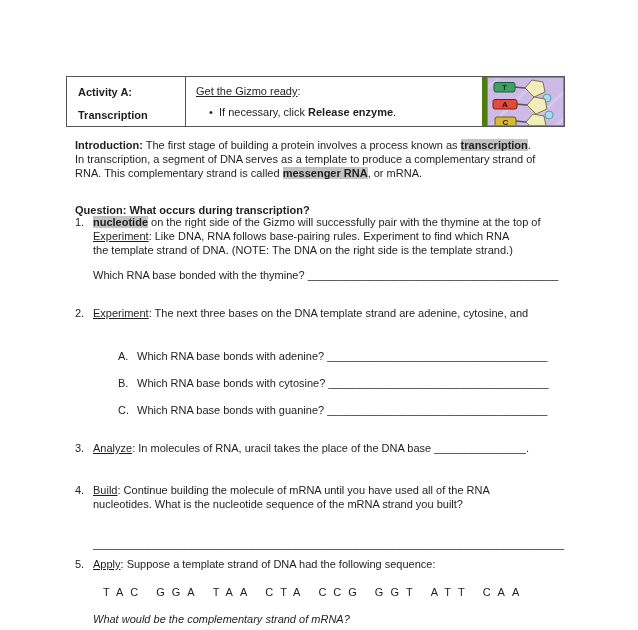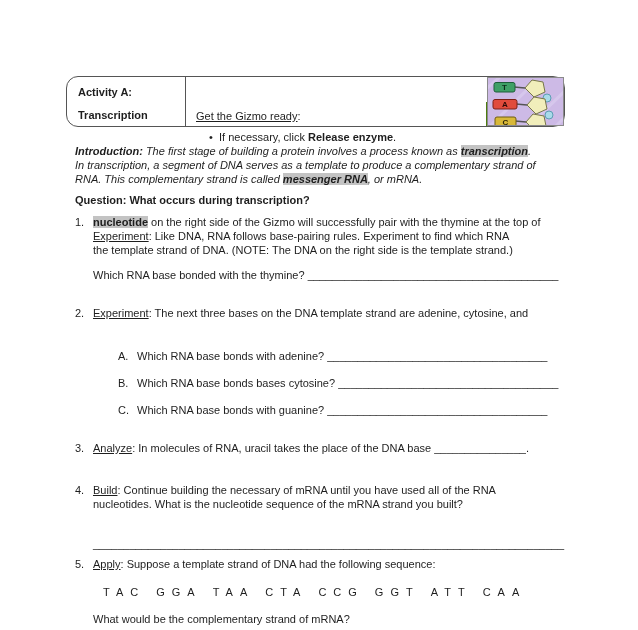--- a/index.html
+++ b/index.html
@@ -10,38 +10,38 @@
   }
   .abs{position:absolute;}
   .b{font-weight:bold;}
   .u{text-decoration:underline;}
   .hl{font-weight:bold;background:#c3c3c3;}
   .line{white-space:nowrap;}
   
   .gz-table{display:flex;width:499px;height:51px;border:1px solid #555;box-sizing:border-box;background:#fff;}
   .gz-c1{width:119px;box-sizing:border-box;border-right:1px solid #555;padding:8px 0 0 11px;}
   .gz-c1 .l2{margin-top:9px;}
-  .gz-c2{flex:1;box-sizing:border-box;border-right:1px solid #4d7c0f;padding:7px 0 0 10px;margin-top:25px;}
+  .gz-c2{flex:1;box-sizing:border-box;border-right:5px solid #4d7c0f;padding:7px 0 0 10px;}
   .gz-bullet-row{margin-top:7px;padding-left:13px;}
   .gz-bullet{display:inline-block;width:10px;}
   .gz-c3{width:77px;overflow:hidden;position:relative;}
   .gz-c3 svg{display:block;}
   
   .item{display:flex;}
   .num{width:18px;flex:none;}
   .sub{display:flex;}
   .sub .letter{width:19px;flex:none;}
   .seq span{letter-spacing:7px;margin-right:11px;}
 </style>
 </head>
 <body>
 
 <div class="page">
 
-  <div class="abs gz-table" style="left:66px;top:76px;border-radius:12px;">
+  <div class="abs gz-table" style="left:66px;top:76px;">
     <div class="gz-c1">
       <div class="b">Activity A:</div>
       <div class="b l2">Transcription</div>
     </div>
     <div class="gz-c2">
       <div class="line">
         <span class="u">Get the Gizmo ready</span><span>:</span>
       </div>
       <div class="gz-bullet-row line">
         <span class="gz-bullet">•</span><span>If necessary, click </span><span class="b">Release enzyme</span><span>.</span>
@@ -71,31 +71,31 @@
 
         <line x1="28" y1="44" x2="39" y2="45" stroke="#555" stroke-width="1.5"></line>
         <polygon points="39,45 46,37 57,39 59,49 48,54" fill="#f1eebb" stroke="#77774a" stroke-width="1"></polygon>
         <rect x="8" y="40" width="21" height="9.5" rx="2" fill="#d8b838" stroke="#6e5c12" stroke-width="1"></rect>
         <text x="18.5" y="47.5" font-size="8" font-weight="bold" text-anchor="middle" fill="#2e2604" font-family="Liberation Sans, sans-serif">C</text>
         <rect x="0.5" y="0.5" width="76" height="48" fill="none" stroke="#8a8a8a" stroke-width="1"></rect>
       </svg>
     </div>
   </div>
 
-  <div class="abs" style="left:75px;top:144px;width:500px;font-style:italic;">
+  <div class="abs" style="left:75px;top:138px;width:500px;">
     <div class="line">
       <span class="b">Introduction:</span><span> The first stage of building a protein involves a process known as </span><span class="hl">transcription</span><span>.</span>
     </div>
     <div class="line">In transcription, a segment of DNA serves as a template to produce a complementary strand of</div>
     <div class="line">
       <span>RNA. This complementary strand is called </span><span class="hl">messenger RNA</span><span>, or mRNA.</span>
     </div>
   </div>
 
-  <div class="abs b line" style="left:75px;top:193px;">Question: What occurs during transcription?</div>
+  <div class="abs b line" style="left:75px;top:203px;">Question: What occurs during transcription?</div>
 
   <div class="abs item" style="left:75px;top:215px;width:500px;">
     <div class="num">1.</div>
     <div>
       <div class="line"><span class="hl">nucleotide</span><span> on the right side of the Gizmo will successfully pair with the thymine at the top of</span></div>
       <div class="line"><span class="u">Experiment</span><span>: Like DNA, RNA follows base-pairing rules. Experiment to find which RNA</span></div>
       <div class="line">the template strand of DNA. (NOTE: The DNA on the right side is the template strand.)</div>
     </div>
   </div>
   <div class="abs line" style="left:93px;top:268px;">
@@ -107,43 +107,43 @@
     <div>
       <div class="line"><span class="u">Experiment</span><span>: The next three bases on the DNA template strand are adenine, cytosine, and</span></div>
     </div>
   </div>
   <div class="abs sub line" style="left:118px;top:349px;">
     <span class="letter">A.</span>
       <span><span>Which RNA base bonds with adenine? </span><span>____________________________________</span></span>
   </div>
   <div class="abs sub line" style="left:118px;top:376px;">
     <span class="letter">B.</span>
-      <span><span>Which RNA base bonds bases cytosine? </span><span>____________________________________</span></span>
+      <span><span>Which RNA base bonds with cytosine? </span><span>____________________________________</span></span>
   </div>
   <div class="abs sub line" style="left:118px;top:403px;">
     <span class="letter">C.</span>
       <span><span>Which RNA base bonds with guanine? </span><span>____________________________________</span></span>
   </div>
 
   <div class="abs item" style="left:75px;top:441px;width:500px;">
     <div class="num">3.</div>
     <div class="line"><span class="u">Analyze</span><span>: In molecules of RNA, uracil takes the place of the DNA base </span><span>_______________</span><span>.</span></div>
   </div>
 
   <div class="abs item" style="left:75px;top:483px;width:500px;">
     <div class="num">4.</div>
     <div>
-      <div class="line"><span class="u">Build</span><span>: Continue building the necessary of mRNA until you have used all of the RNA</span></div>
+      <div class="line"><span class="u">Build</span><span>: Continue building the molecule of mRNA until you have used all of the RNA</span></div>
       <div class="line">nucleotides. What is the nucleotide sequence of the mRNA strand you built?</div>
     </div>
   </div>
   <div class="abs line" style="left:93px;top:525px;margin-top:12px;">_____________________________________________________________________________</div>
 
   <div class="abs item" style="left:75px;top:557px;width:500px;">
     <div class="num">5.</div>
     <div class="line"><span class="u">Apply</span><span>: Suppose a template strand of DNA had the following sequence:</span></div>
   </div>
   <div class="abs line seq" style="left:103px;top:585px;">
     <span>TAC</span><span>GGA</span><span>TAA</span><span>CTA</span><span>CCG</span><span>GGT</span><span>ATT</span><span>CAA</span>
   </div>
-  <div class="abs line" style="left:93px;top:612px;">What would be the complementary strand of mRNA?</div>
+  <div class="abs line" style="left:93px;top:612px;font-style:italic;">What would be the complementary strand of mRNA?</div>
 
 </div>
 
 </body></html>

